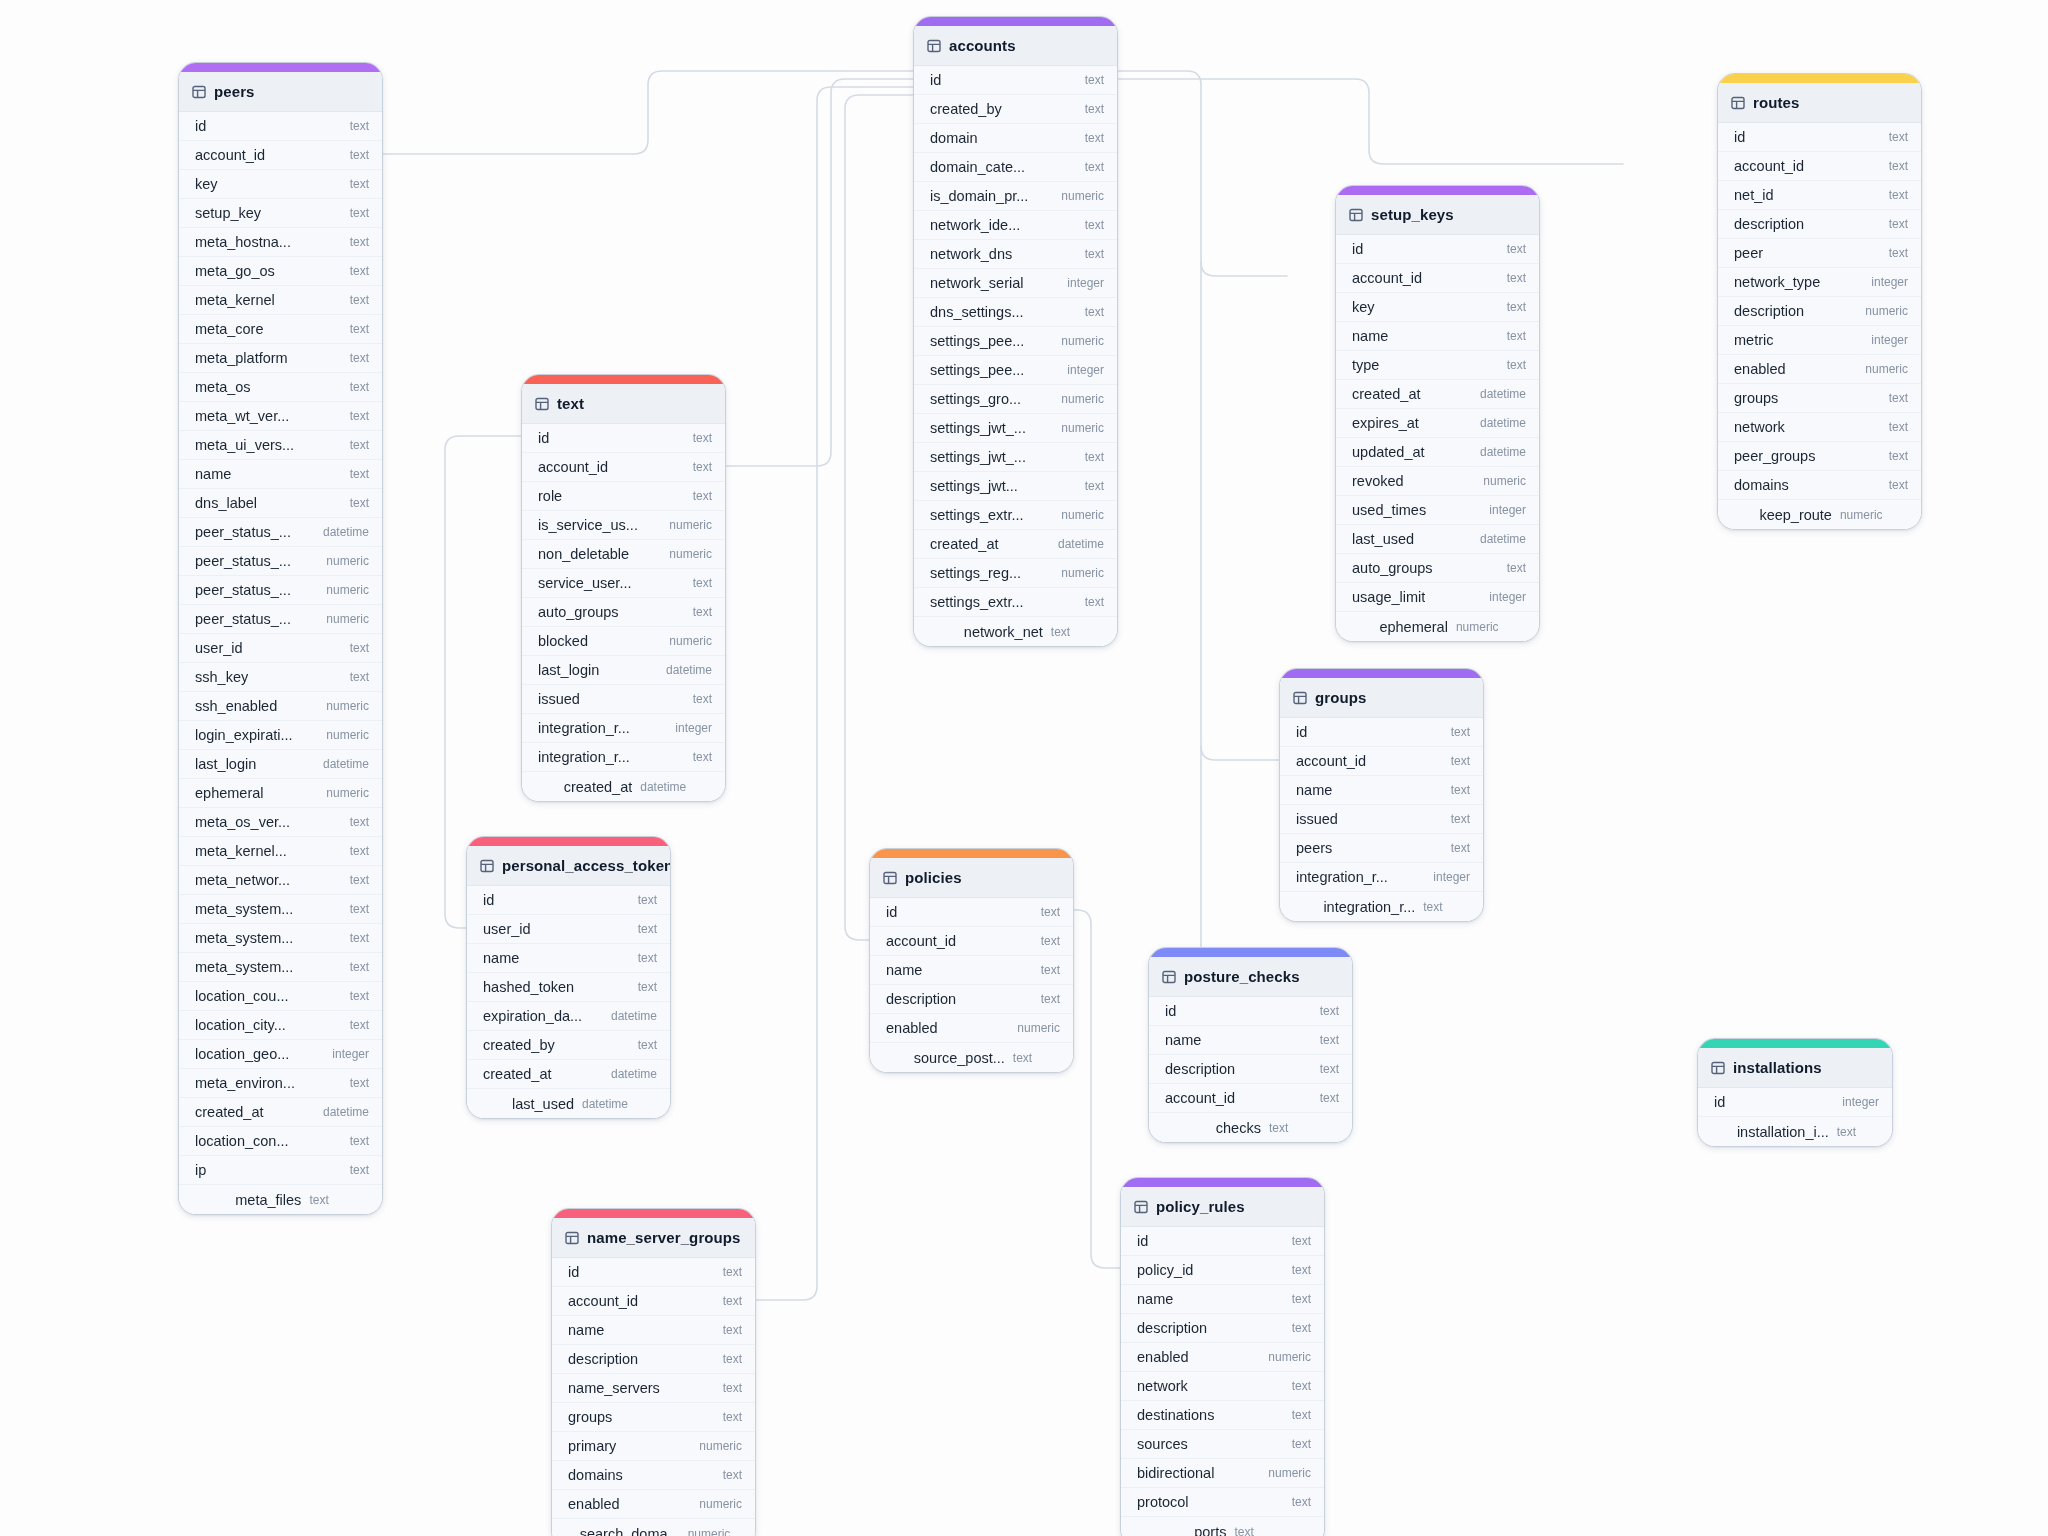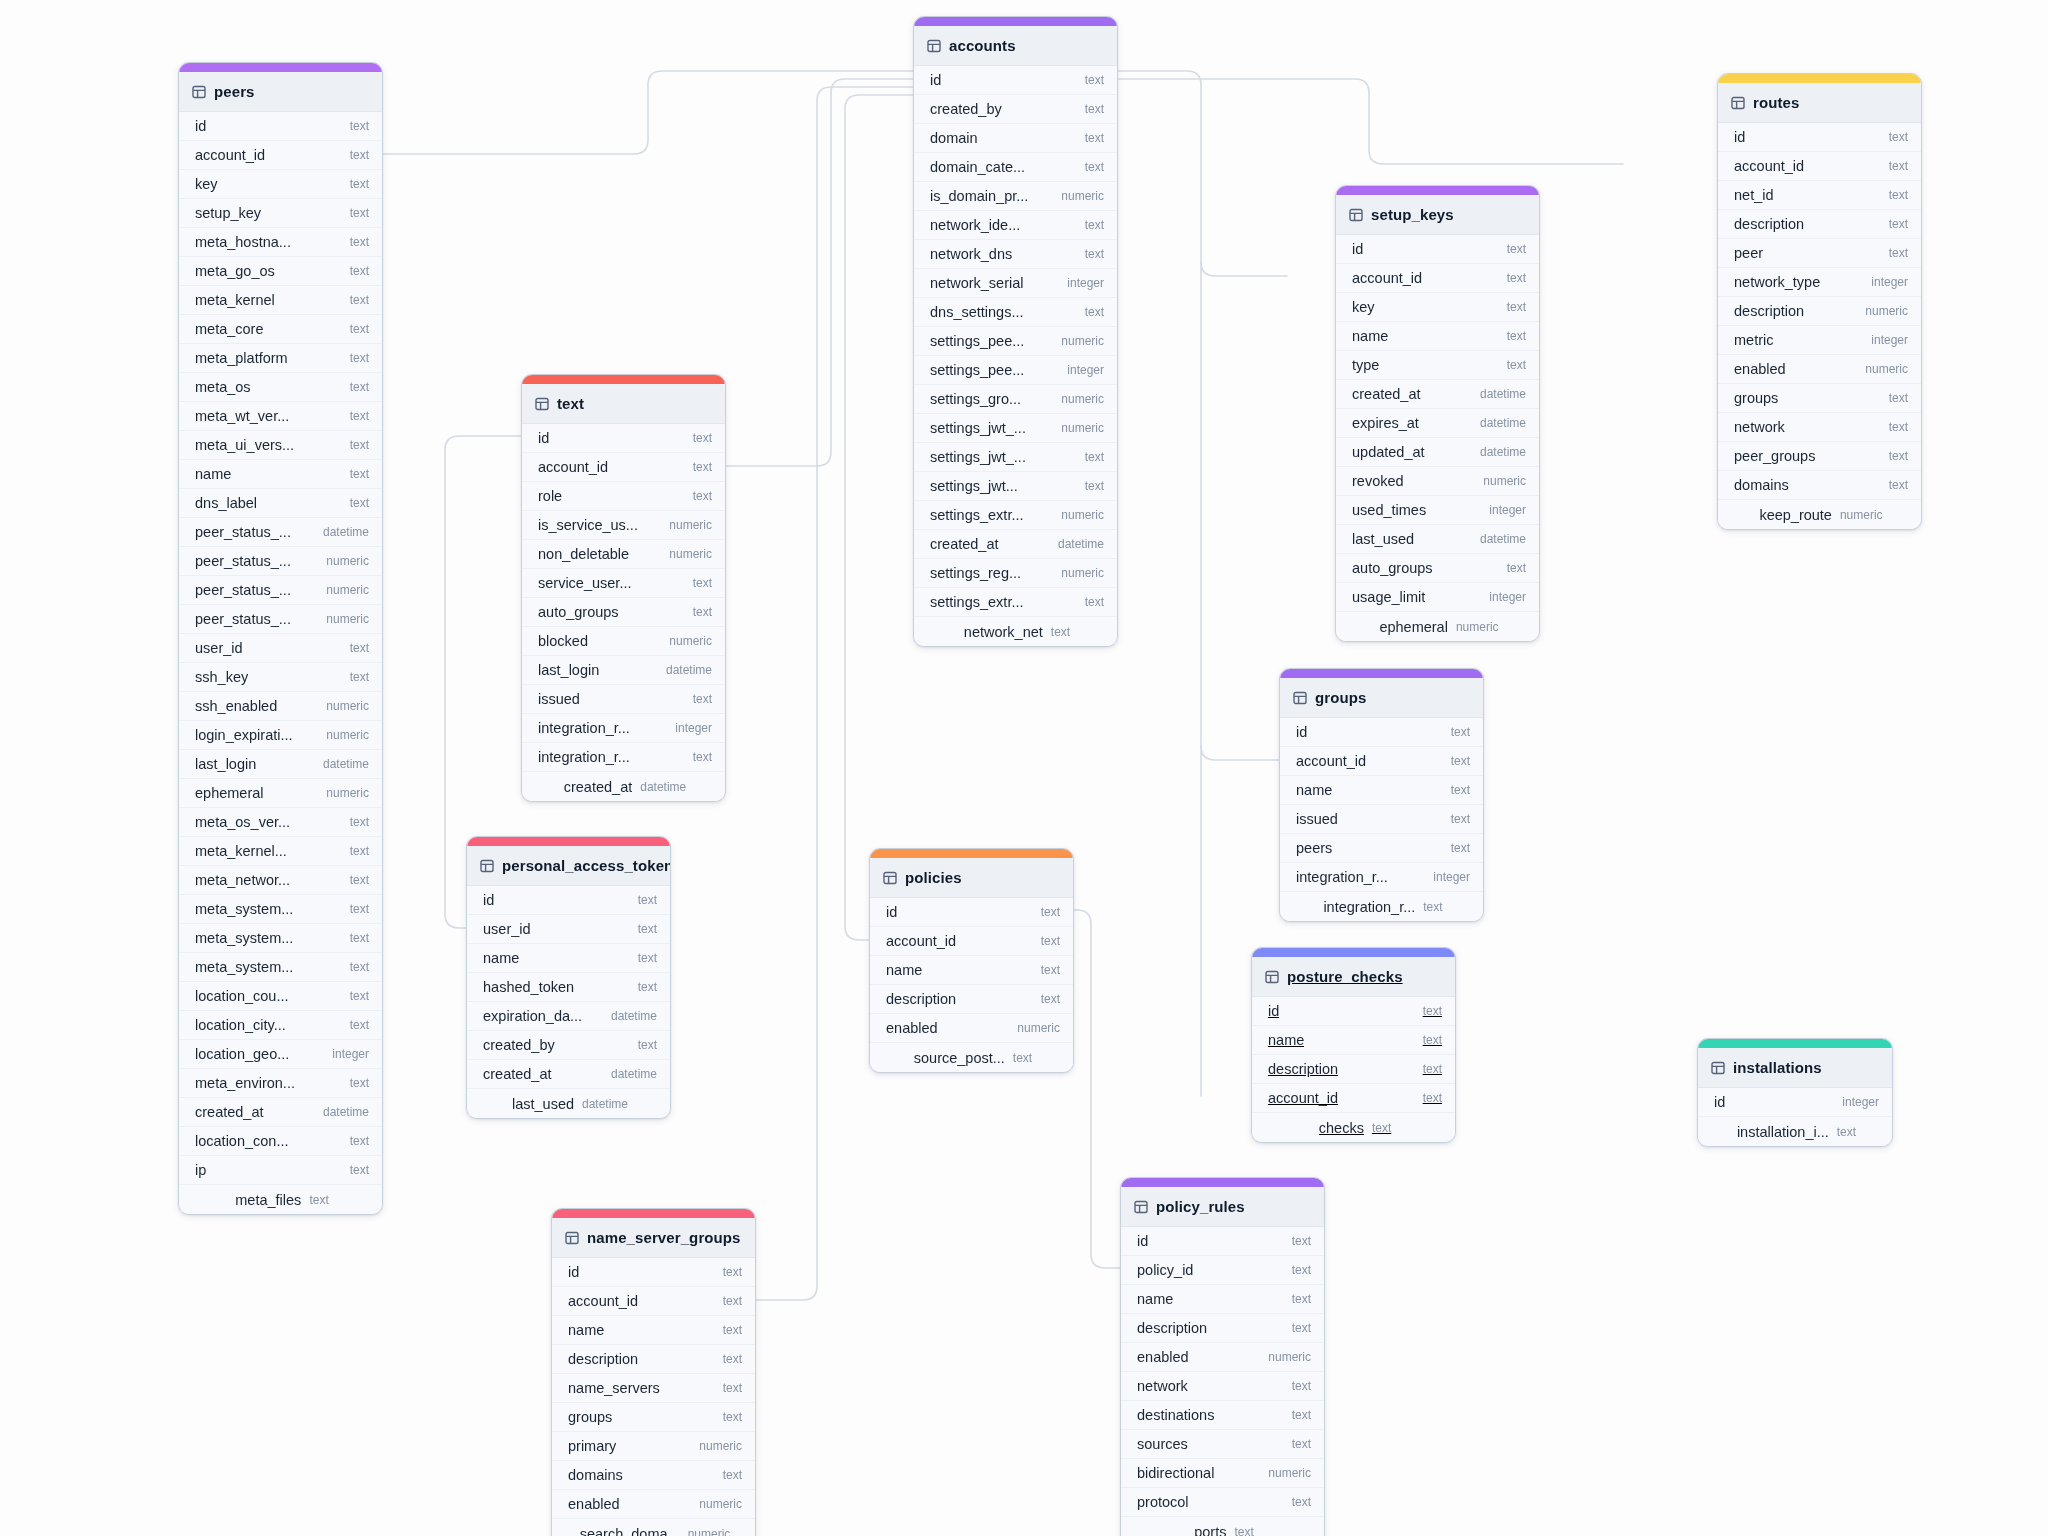--- a/index.html
+++ b/index.html
@@ -6,21 +6,21 @@
   body{
     width:2048px;height:1536px;position:relative;overflow:hidden;
     background:#fdfdfe;
     font-family:"Liberation Sans","DejaVu Sans",sans-serif;
     -webkit-font-smoothing:antialiased;
   }
   #wires{position:absolute;left:0;top:0;z-index:0;}
   #wires path{fill:none;stroke-width:1.6;stroke-linecap:round;}
   .table-card{
     position:absolute;z-index:1;background:#ffffff;
-    border:1px solid #c7d0db;border-radius:11px;overflow:hidden;
+    border:1px solid #c7d0db;border-radius:18px;overflow:hidden;
     box-shadow:0 2px 6px rgba(20,40,70,.10),0 1px 2px rgba(20,40,70,.06);
   }
   .accent{height:9px;}
   .thead{
     display:flex;align-items:center;gap:8px;height:39px;padding:0 13px;
     background:#edf1f6;border-bottom:1px solid #e2e7ee;
   }
   .thead .tname{font-size:15px;font-weight:700;color:#101b2c;letter-spacing:.1px;}
   .ticon{display:inline-flex;flex:0 0 auto;}
   .trow{
@@ -688,21 +688,21 @@
         <div class="trow">
     <span class="fname">integration_r...</span>
     <span class="ftype">integer</span>
   </div>
         <div class="trow">
     <span class="fname">integration_r...</span>
     <span class="ftype">text</span>
   </div>
       </div>
   </div>
-    <div class="table-card" style="left: 1251px; top: 947px; width: 203px; text-decoration: underline;">
+    <div class="table-card" style="left: 1148px; top: 947px; width: 203px;">
     <div class="accent" style="background: rgb(126, 139, 247);"></div>
     <div class="thead">
       <span class="ticon">
         <svg width="14" height="14" viewBox="0 0 14 14" fill="none" stroke="#55627a" stroke-width="1.4">
           <rect x="1" y="1.5" width="12" height="11" rx="1.8"></rect>
           <line x1="1" y1="5.4" x2="13" y2="5.4"></line>
           <line x1="5.6" y1="5.4" x2="5.6" y2="12.5"></line>
         </svg>
       </span>
       <span class="tname">posture_checks</span>

